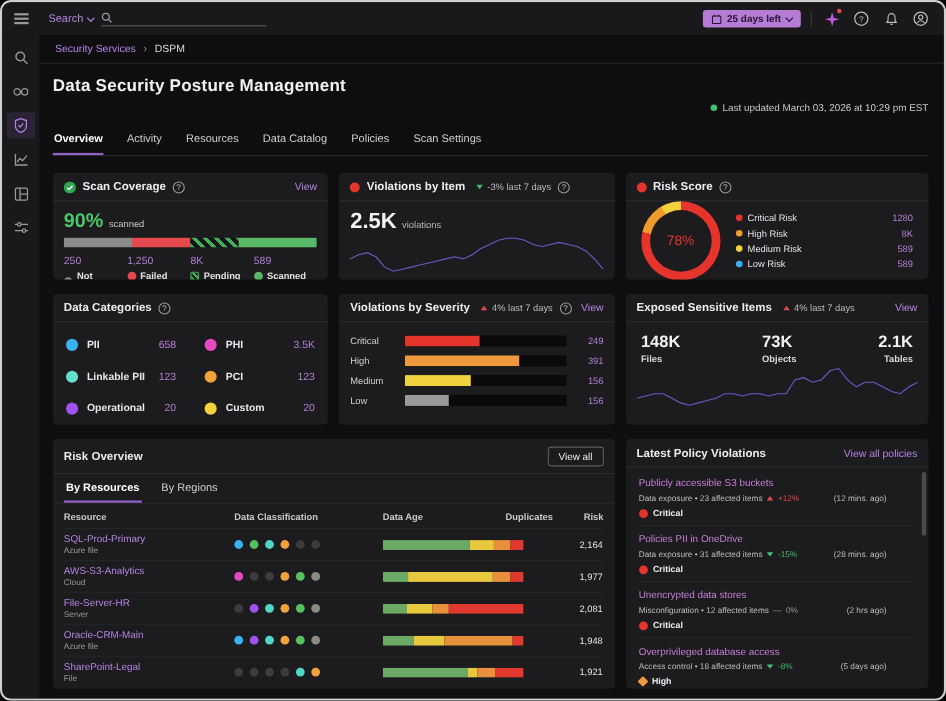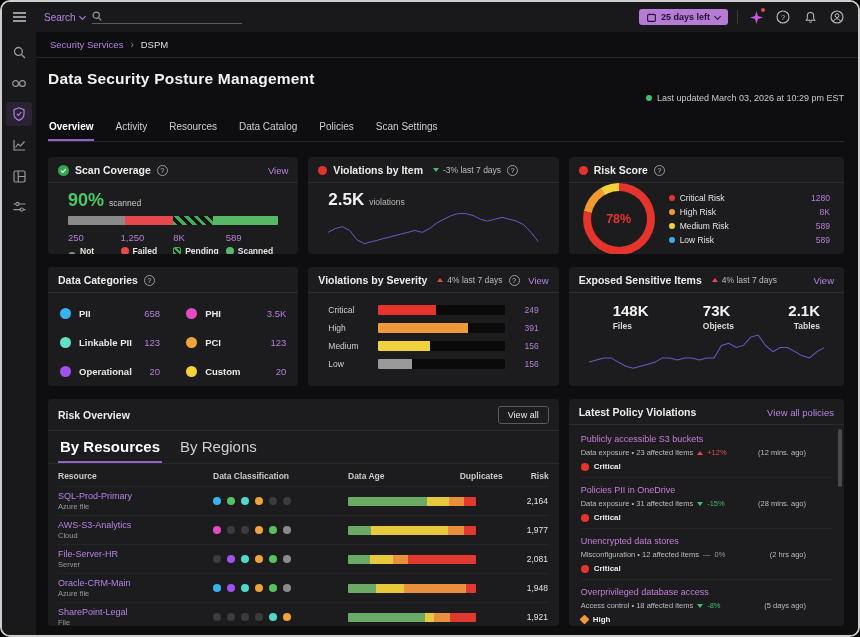--- a/index.html
+++ b/index.html
@@ -46,80 +46,80 @@
   .tab.active { color:#fff; font-weight:bold; border-bottom:2px solid #9461c9; }
 
   
   .grid { display:grid; grid-template-columns:1fr 1fr 1.1fr; grid-template-rows:97px 119px 227px; gap:13px 10px; margin-top:15px; }
   .card { background:#1c1c1e; border-radius:4px; display:flex; flex-direction:column; overflow:hidden; }
   .card-head { display:flex; align-items:center; gap:6px; padding:7px 10px 6px; border-bottom:1px solid #2c2c2e; flex:0 0 auto; }
   .card-title { font-size:10.5px; font-weight:bold; color:#ececec; }
   .red-dot { width:9px; height:9px; border-radius:50%; background:#e5342c; flex:0 0 9px; }
   .help-ic { width:11px; height:11px; border:1px solid #9a9a9a; border-radius:50%; color:#bdbdbd; font-size:7.5px; display:flex; align-items:center; justify-content:center; cursor:pointer; flex:0 0 11px; }
   .view-link { margin-left:auto; color:#b584e4; font-size:9.5px; cursor:pointer; }
-  .card-body { flex:1; padding:7px 20px; min-height:0; }
+  .card-body { flex:1; padding:7px 10px; min-height:0; }
   .delta-wrap { display:flex; align-items:center; gap:4px; font-size:8.5px; color:#bdbdbd; margin-left:4px; }
   .tri-up-red { width:0; height:0; border-left:3px solid transparent; border-right:3px solid transparent; border-bottom:4.5px solid #e5484d; }
   .tri-down-green { width:0; height:0; border-left:3px solid transparent; border-right:3px solid transparent; border-top:4.5px solid #3fbf6f; }
 
   
   .pct-line { display:flex; align-items:baseline; gap:5px; }
   .pct-big { font-size:18px; font-weight:bold; color:#4cc76a; }
   .pct-suffix { font-size:8.5px; color:#c9c9c9; }
   .seg-bar { display:flex; height:9px; border-radius:1px; overflow:hidden; margin-top:5px; }
   .seg-bar span { height:100%; }
   .scan-stats { display:flex; margin-top:7px; }
   .scan-stat { flex:1; }
   .scan-stat .v { color:#b57fd6; font-size:9.5px; }
   .scan-stat .l { display:flex; align-items:center; gap:4px; font-size:8.5px; font-weight:bold; color:#e3e3e3; margin-top:3px; }
   .sw { width:8px; height:8px; border-radius:50%; flex:0 0 8px; }
   .sw.gray { background:#8a8a8a; } .sw.red { background:#e5484d; } .sw.green { background:#57b865; }
   .sw.hatch { border-radius:2px; background:repeating-linear-gradient(45deg,#3fae56 0 2px,#1c1c1e 2px 4px); border:1px solid #3fae56; }
 
   
   .big-line { display:flex; align-items:baseline; gap:5px; }
-  .big-val { font-size:17px; font-weight:bold; color:#f2f2f2; }
+  .big-val { font-size:20px; font-weight:bold; color:#f2f2f2; }
   .big-suffix { font-size:8.5px; color:#b9b9b9; }
   .spark { width:100%; display:block; }
 
   
   .risk-body { display:flex; align-items:center; gap:14px; padding:6px 14px; }
   .donut { width:72px; height:72px; border-radius:50%; position:relative; flex:0 0 72px; }
   .donut::after { content:""; position:absolute; inset:8px; border-radius:50%; background:#1c1c1e; }
-  .donut-center { position:absolute; inset:0; display:flex; align-items:center; justify-content:center; z-index:2; font-size:12.5px; font-weight:bold; color:#e5342c;text-align:center; }
+  .donut-center { position:absolute; inset:0; display:flex; align-items:center; justify-content:center; z-index:2; font-size:12.5px; font-weight:normal; color:#e5342c;text-align:center; }
   .legend { flex:1; display:flex; flex-direction:column; gap:4px; }
   .legend-row { display:flex; align-items:center; gap:5px; font-size:8.5px; color:#e3e3e3; }
   .legend-row .dot { width:6px; height:6px; border-radius:50%; flex:0 0 6px; }
   .legend-row .lv { margin-left:auto; color:#b57fd6; }
 
   
   .cat-grid { display:grid; grid-template-columns:1fr 1fr; column-gap:26px; row-gap:12px; padding:12px 12px 6px; }
   .cat-row { display:flex; align-items:center; gap:8px; font-size:9.5px; font-weight:bold; color:#e8e8e8; }
   .cat-row .dot { width:11px; height:11px; border-radius:50%; flex:0 0 11px; }
   .cat-row .cv { margin-left:auto; color:#b57fd6; font-weight:normal; }
 
   
   .sev-rows { display:flex; flex-direction:column; gap:8px; padding-top:12px; }
   .sev-row { display:flex; align-items:center; gap:8px; }
   .sev-label { width:42px; font-size:8.5px; color:#cfcfcf; }
   .sev-track { flex:1; height:10px; background:#0a0a0b; border-radius:1px; overflow:hidden; }
   .sev-fill { display:block; height:100%; }
   .sev-val { width:26px; text-align:right; font-size:8.5px; color:#b57fd6; }
 
   
-  .exp-stats { display:flex; justify-content:space-between; padding:2px 4px 0;margin-left:20px; }
+  .exp-stats { display:flex; justify-content:space-between; padding:2px 4px 0; }
   .exp-stat .v { font-size:15px; font-weight:bold; color:#f2f2f2; }
   .exp-stat .l { font-size:8.5px; font-weight:bold; color:#d9d9d9; margin-top:2px; }
   .exp-stat:nth-child(3) { text-align:right; }
 
   
   .span2 { grid-column:1 / 3; }
   .btn-outline { margin-left:auto; border:1px solid #5a5a5c; background:transparent; color:#ececec; font-size:9px; padding:3px 9px; border-radius:3px; cursor:pointer; }
   .sub-tabs { display:flex; gap:16px; padding:0 10px; border-bottom:1px solid #29292b; }
-  .sub-tab { font-size:15px; color:#cfcfcf; padding:7px 2px 6px; cursor:pointer; }
+  .sub-tab { font-size:10px; color:#cfcfcf; padding:7px 2px 6px; cursor:pointer; }
   .sub-tab.active { color:#fff; font-weight:bold; border-bottom:2px solid #9461c9; }
   .tbl { padding:0 10px; }
   .tbl-head, .tbl-row { display:grid; grid-template-columns:145px 125px 1fr 62px 36px; align-items:center; column-gap:10px; }
   .tbl-head { font-size:8.5px; font-weight:bold; color:#c9c9c9; padding:7px 0 5px; }
   .tbl-row { border-top:1px solid #252527; padding:4px 0; }
   .res-name { color:#b584e4; font-size:9px; cursor:pointer; }
   .res-type { color:#9a9a9a; font-size:7.5px; margin-top:1px; }
   .dots { display:flex; gap:6px; }
   .dots .dot { width:8px; height:8px; border-radius:50%; }
   .age-bar { display:flex; height:9px; width:128px; border-radius:1px; overflow:hidden; }

